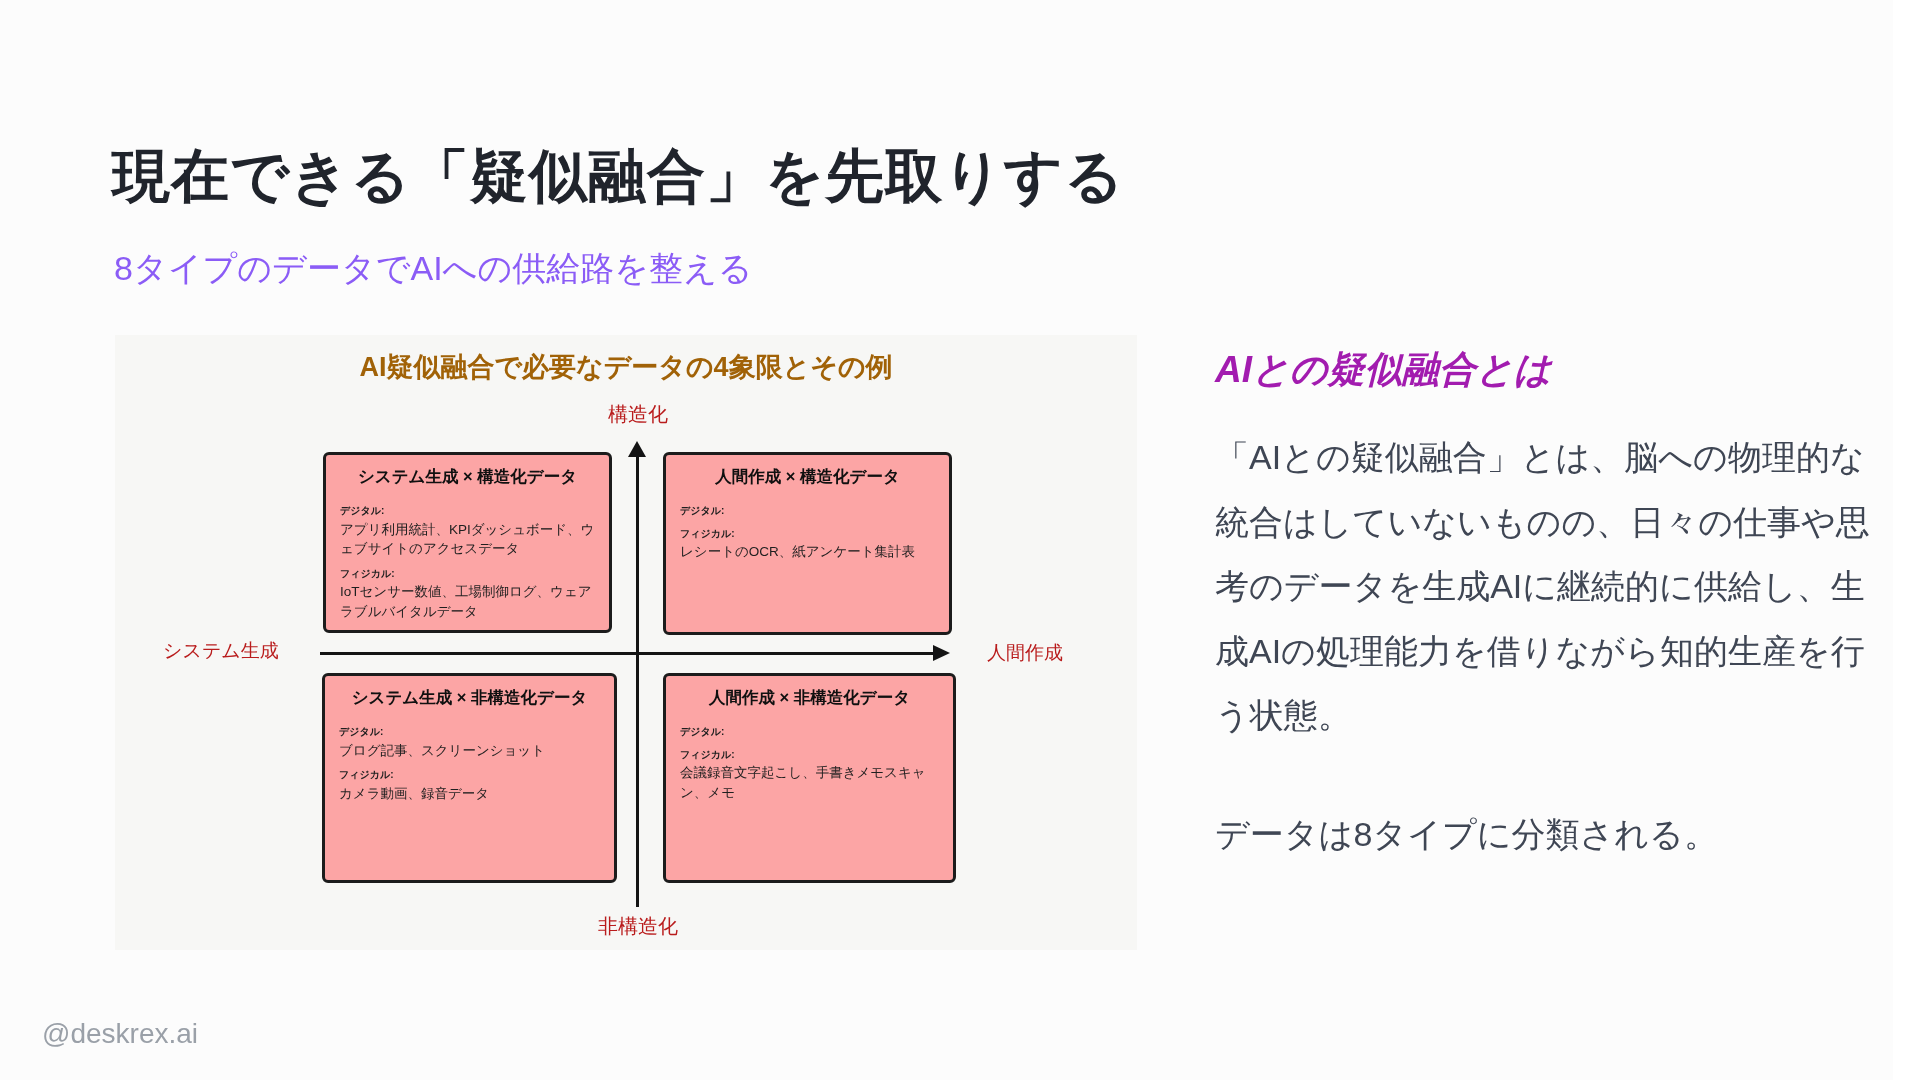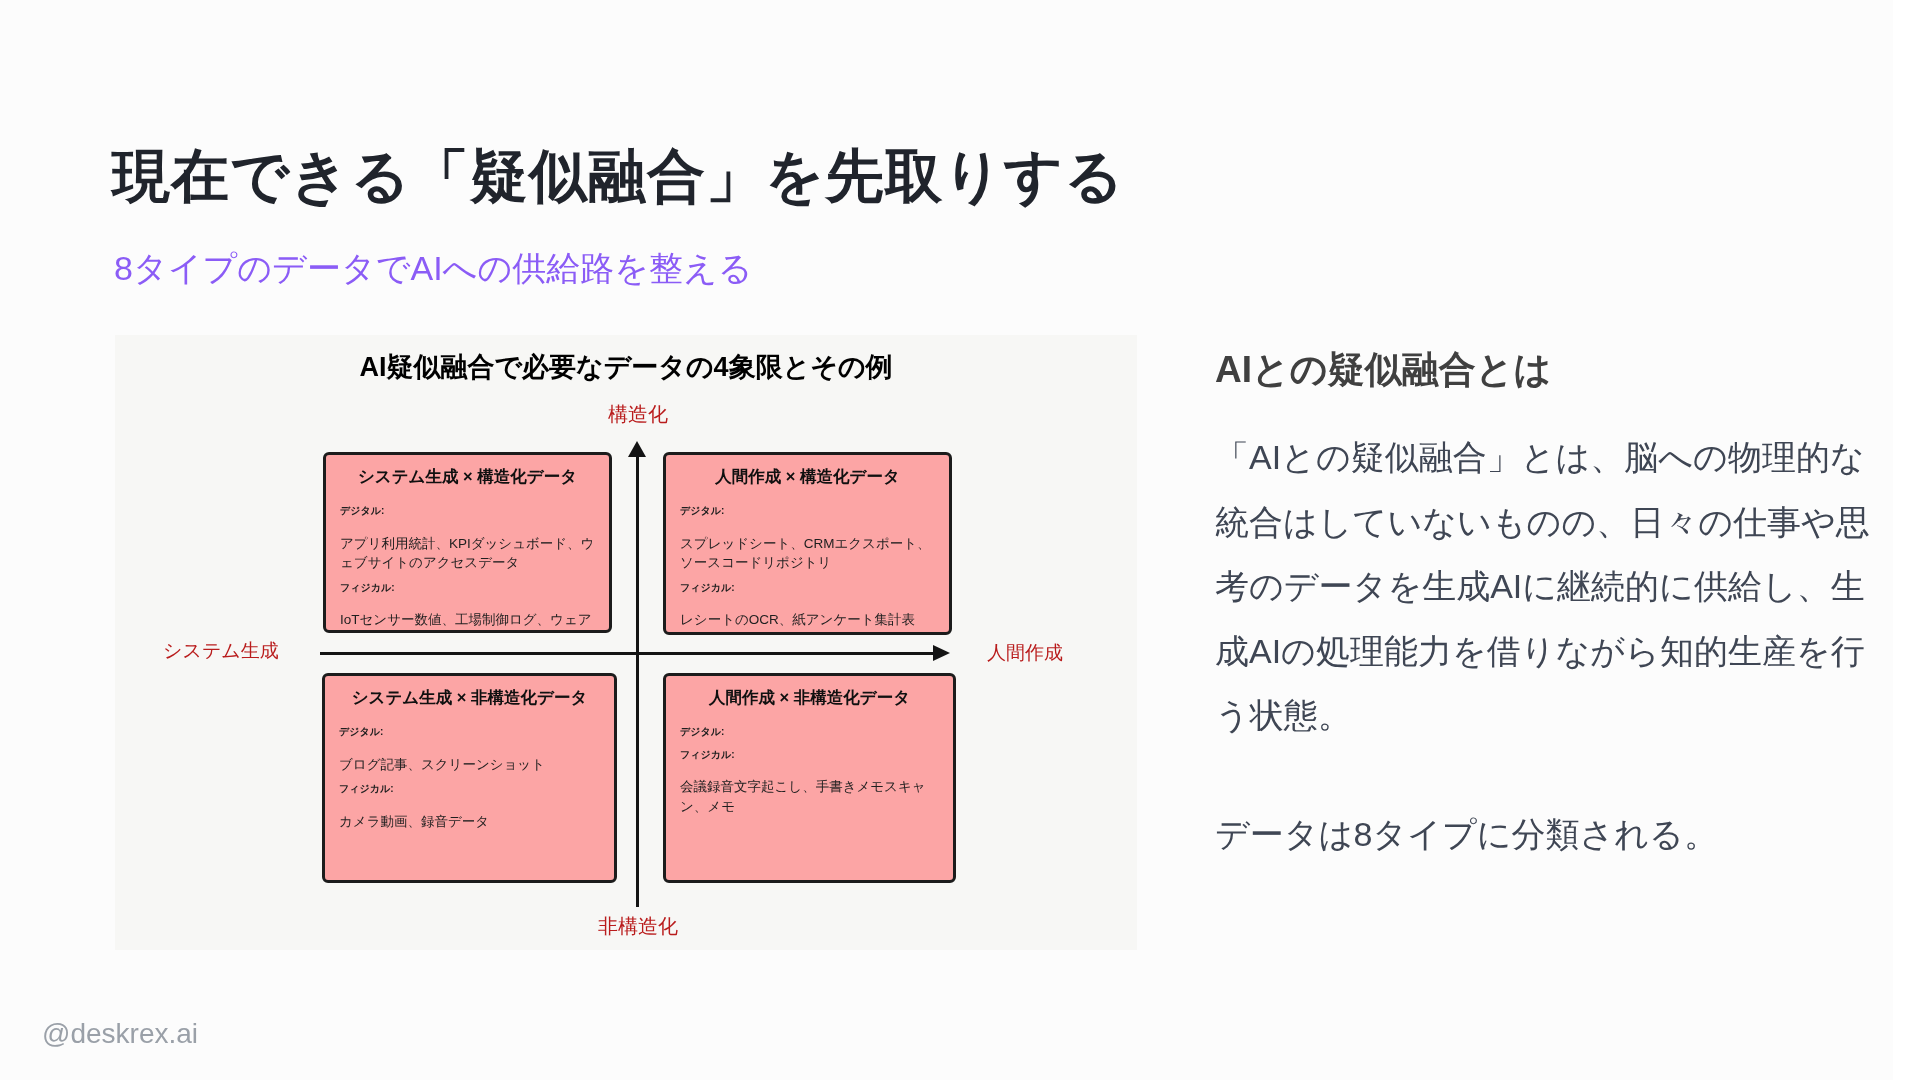--- a/index.html
+++ b/index.html
@@ -35,21 +35,21 @@
     width: 1022px; height: 615px;
     background: #f7f7f5;
     color: #1a1a1a;
   }
   .diagram-title {
     position: absolute;
     left: 0; right: 0; top: 14px;
     text-align: center;
     font-size: 27px;
     font-weight: 700;
-    color: #000000;
+    color: #a16207;
   }
   .axis-v {
     position: absolute;
     left: 521px; top: 120px;
     width: 3px; height: 452px;
     background: #141414;
   }
   .axis-h {
     position: absolute;
     left: 205px; top: 317px;
@@ -95,28 +95,29 @@
     padding-top: 11px;
     color: #101010;
   }
   .quad-body {
     padding: 8px 14px 0 14px;
     font-size: 13.5px;
     line-height: 1.45;
     color: #1f1f1f;
   }
   .quad-label { font-weight: 700; font-size: 10px; margin-top: 8px; }
-  .quad-items { margin-top: 15px; }
+  .quad-items { margin-top: 1px; }
   
   .explainer-heading {
     position: absolute;
     left: 1215px; top: 345px;
     font-size: 37px;
     font-weight: 800;
-    color: #404040;
+    color: #a21caf;
+    font-style: italic;
   }
   .explainer-paragraph {
     position: absolute;
     left: 1215px; top: 425px;
     width: 675px;
     font-size: 34px;
     line-height: 1.9;
     color: #3f4654;
   }
   .explainer-note {
@@ -161,21 +162,20 @@
         <div class="quad-items">アプリ利用統計、KPIダッシュボード、ウェブサイトのアクセスデータ</div>
         <div class="quad-label">フィジカル:</div>
         <div class="quad-items">IoTセンサー数値、工場制御ログ、ウェアラブルバイタルデータ</div>
       </div>
     </div>
 
     <div class="quad tr">
       <div class="quad-title">人間作成 × 構造化データ</div>
       <div class="quad-body">
         <div class="quad-label">デジタル:</div>
-        <div class="quad-items">スプレッドシート、CRMエクスポート、ソースコードリポジトリ</div>
         <div class="quad-label">フィジカル:</div>
         <div class="quad-items">レシートのOCR、紙アンケート集計表</div>
       </div>
     </div>
 
     <div class="quad bl">
       <div class="quad-title">システム生成 × 非構造化データ</div>
       <div class="quad-body">
         <div class="quad-label">デジタル:</div>
         <div class="quad-items">ブログ記事、スクリーンショット</div>

